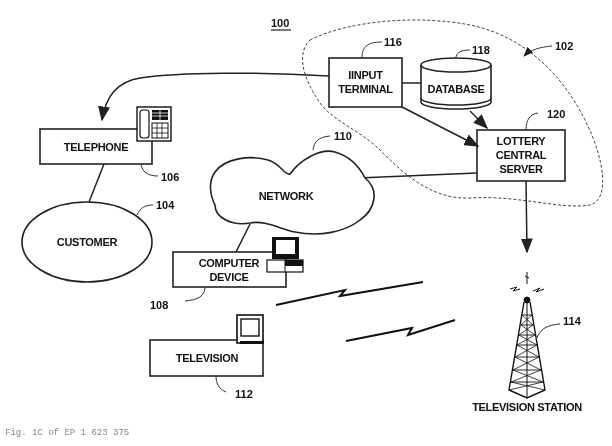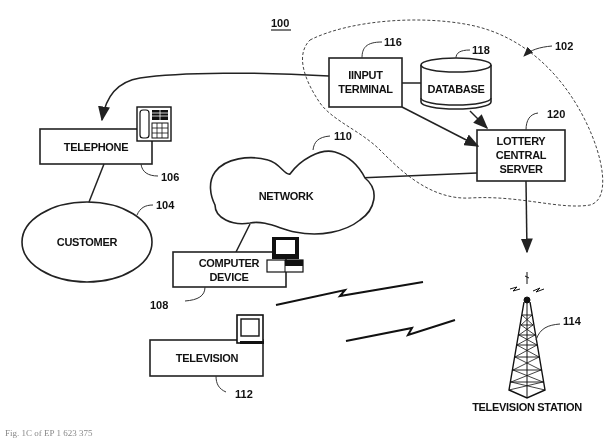--- a/index.html
+++ b/index.html
@@ -4,21 +4,21 @@
 <style>
   html,body{margin:0;padding:0;background:#fff;}
   body{width:612px;height:446px;position:relative;overflow:hidden;font-family:"Liberation Sans",sans-serif;}
   svg{position:absolute;left:0;top:0;}
   .lbl{font-family:"Liberation Sans",sans-serif;font-weight:bold;font-size:11px;fill:#111;letter-spacing:-0.3px;}
   .ref{font-family:"Liberation Sans",sans-serif;font-weight:bold;font-size:11px;fill:#111;}
   .box{fill:#fff;stroke:#222;stroke-width:1.6;}
   .ln{stroke:#222;stroke-width:1.5;fill:none;}
   .thin{stroke:#333;stroke-width:1;fill:none;}
   .dash{stroke:#444;stroke-width:1;fill:none;stroke-dasharray:3,2;}
-  .caption{position:absolute;left:5px;top:428px;font-size:9px;color:#888;font-family:Liberation Serif, serif;}
+  .caption{position:absolute;left:5px;top:428px;font-size:9px;color:#888;font-family:Liberation Mono, monospace;}
 </style>
 </head>
 <body>
 
 <svg width="612" height="446" viewBox="0 0 612 446">
   <defs>
     <marker id="arr" markerWidth="10" markerHeight="8" refX="9" refY="4" orient="auto">
       <path d="M0,0 L10,4 L0,8 Z" fill="#222"></path>
     </marker>
   </defs>

